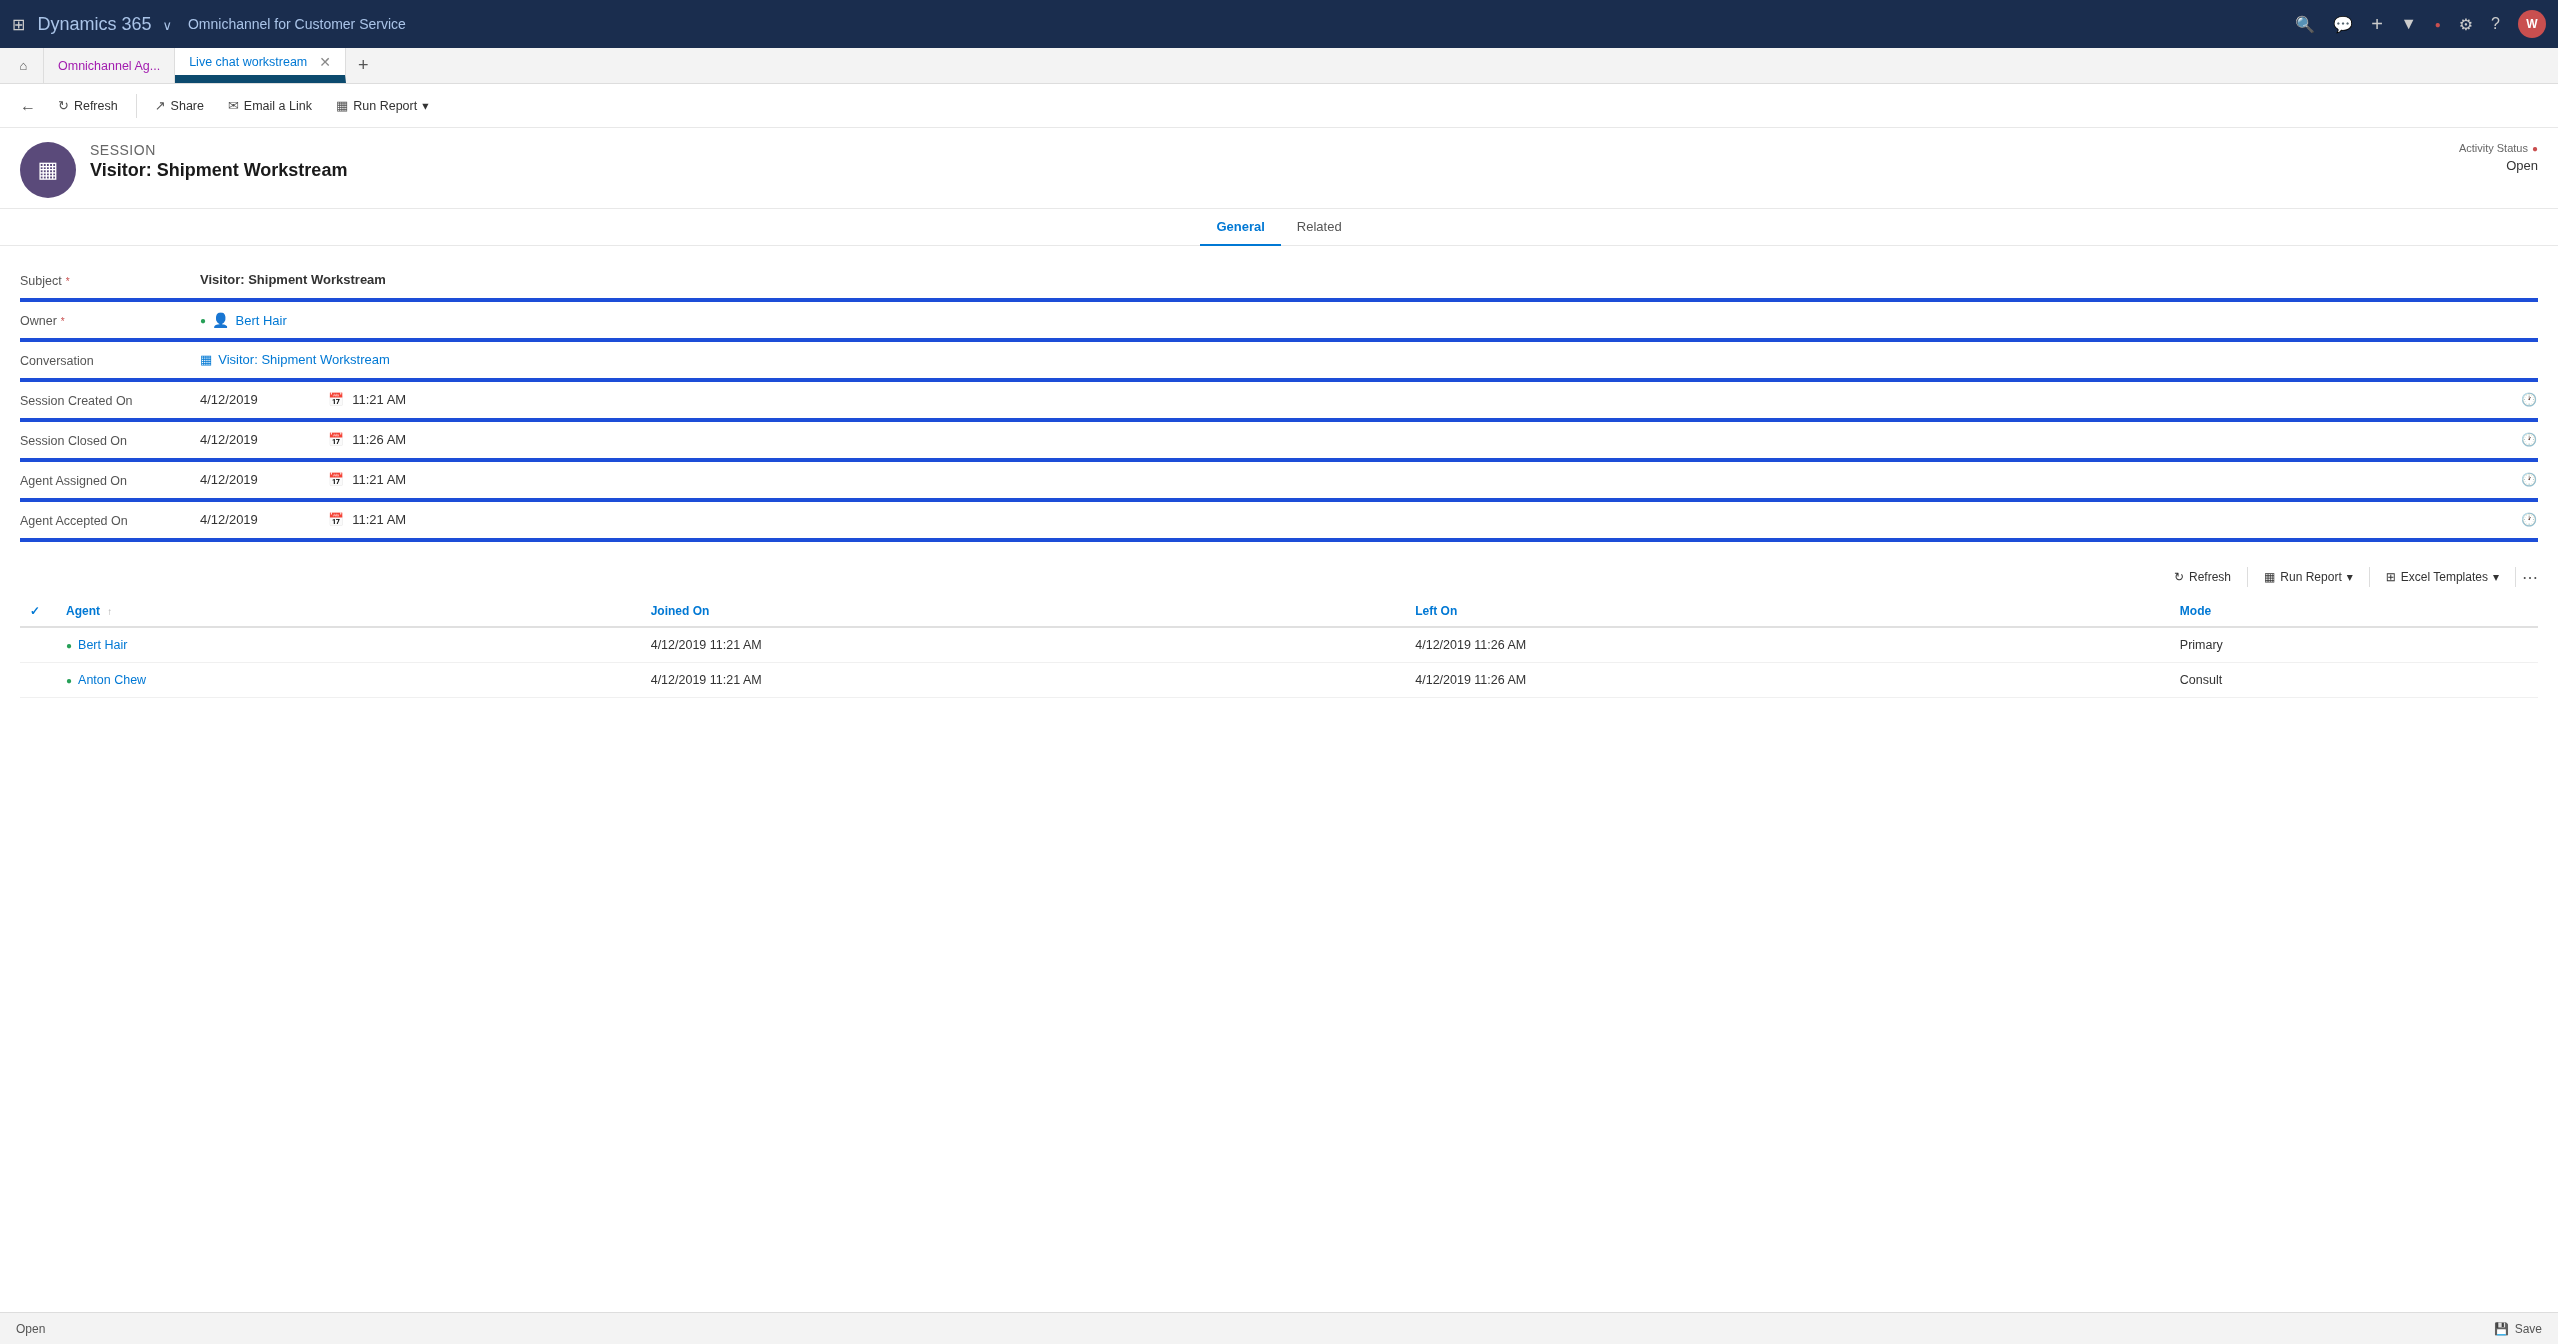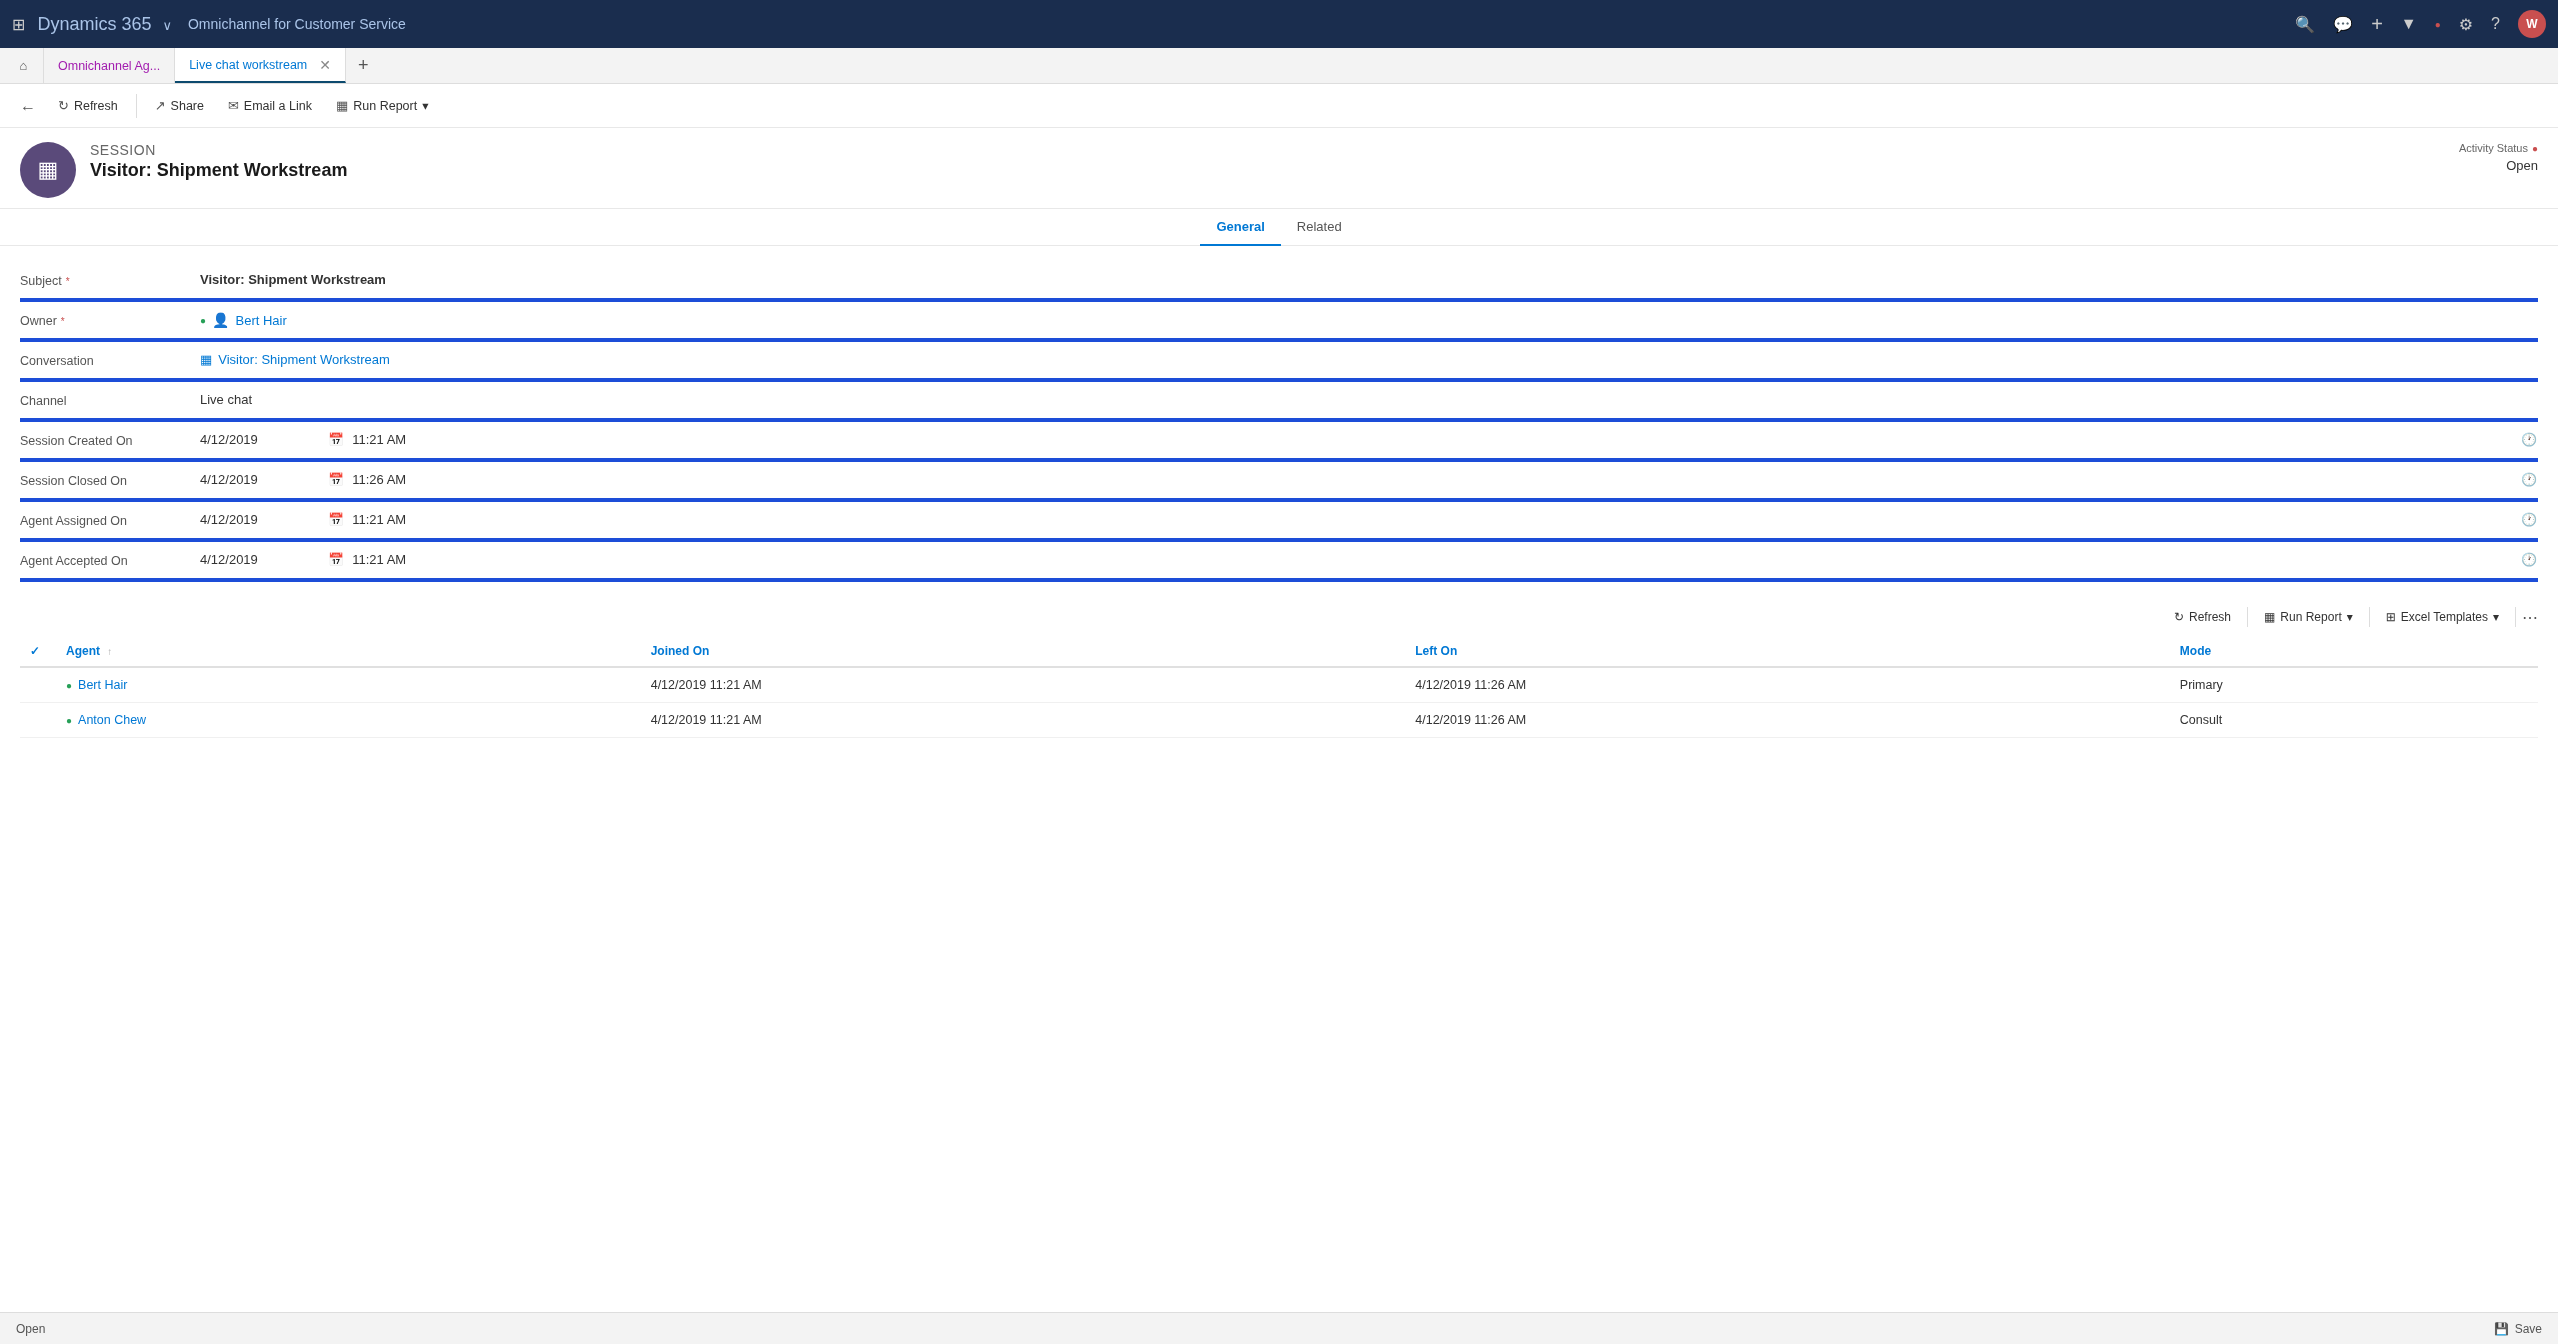--- a/index.html
+++ b/index.html
@@ -39,21 +39,21 @@
     .tab-bar-home {
       width: 40px; display: flex; align-items: center; justify-content: center;
       color: #555; border-right: 1px solid #ddd; cursor: pointer;
     }
     .tab {
       display: flex; align-items: center; padding: 0 14px; gap: 8px;
       font-size: 12.5px; color: #a21caf; cursor: pointer; border-right: 1px solid #ddd;
       background: #f3f3f3; position: relative;
     }
     .tab.active {
-      background: #fff; border-bottom: 2px solid #0c4a6e; color: #0078d4;
+      background: #fff; border-bottom: 8px solid #0c4a6e; color: #0078d4;
     }
     .tab-close { font-size: 14px; color: #888; margin-left: 4px; }
     .tab-add { display: flex; align-items: center; padding: 0 12px; font-size: 18px; color: #555; cursor: pointer; }
 
     
     .toolbar {
       height: 44px;
       border-bottom: 1px solid #e8e8e8;
       display: flex;
       align-items: center;
@@ -288,24 +288,20 @@
   <div class="form-row">
     <div class="form-label">Conversation</div>
     <div class="form-value">
       <span class="form-value-link">
         <span style="font-size:13px;">▦</span>
         <span>Visitor: Shipment Workstream</span>
       </span>
     </div>
   </div>
 
-  <div class="form-row">
-    <div class="form-label">Channel</div>
-    <div class="form-value">Live chat</div>
-  </div>
 
   <div class="form-row">
     <div class="form-label">Session Created On</div>
     <div class="form-value">
       <div class="date-time-row">
         <span class="date-part">4/12/2019</span>
         <span class="cal-icon">📅</span>
         <span class="time-part">11:21 AM</span>
         <span class="clock-icon">🕐</span>
       </div>

